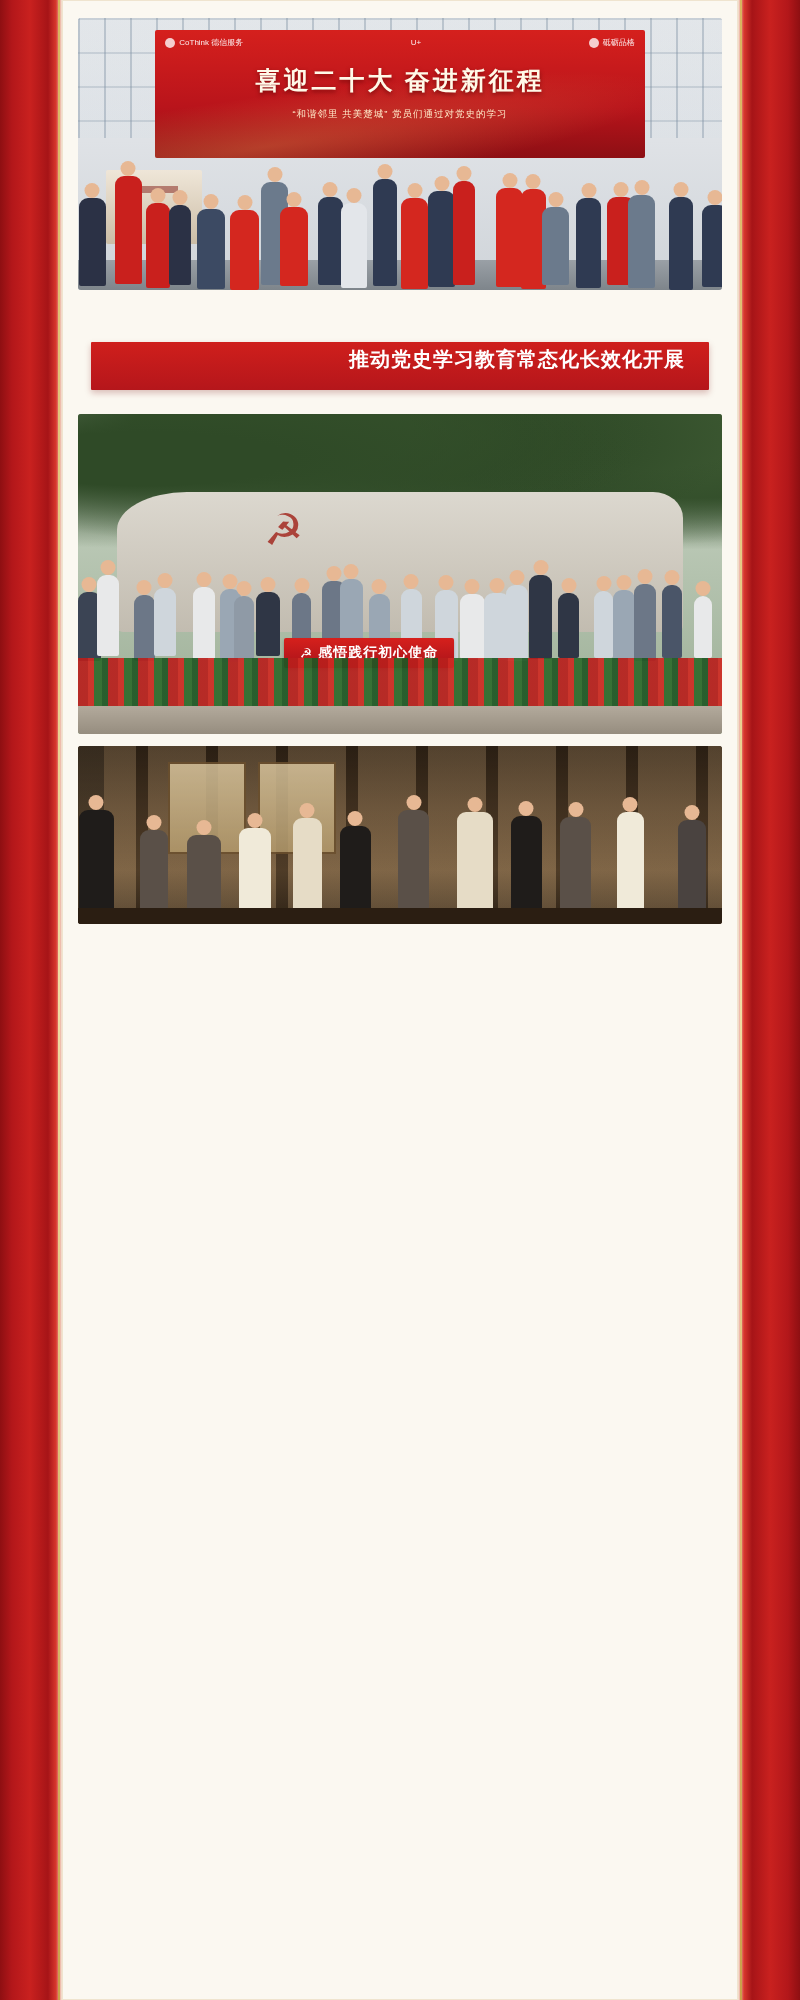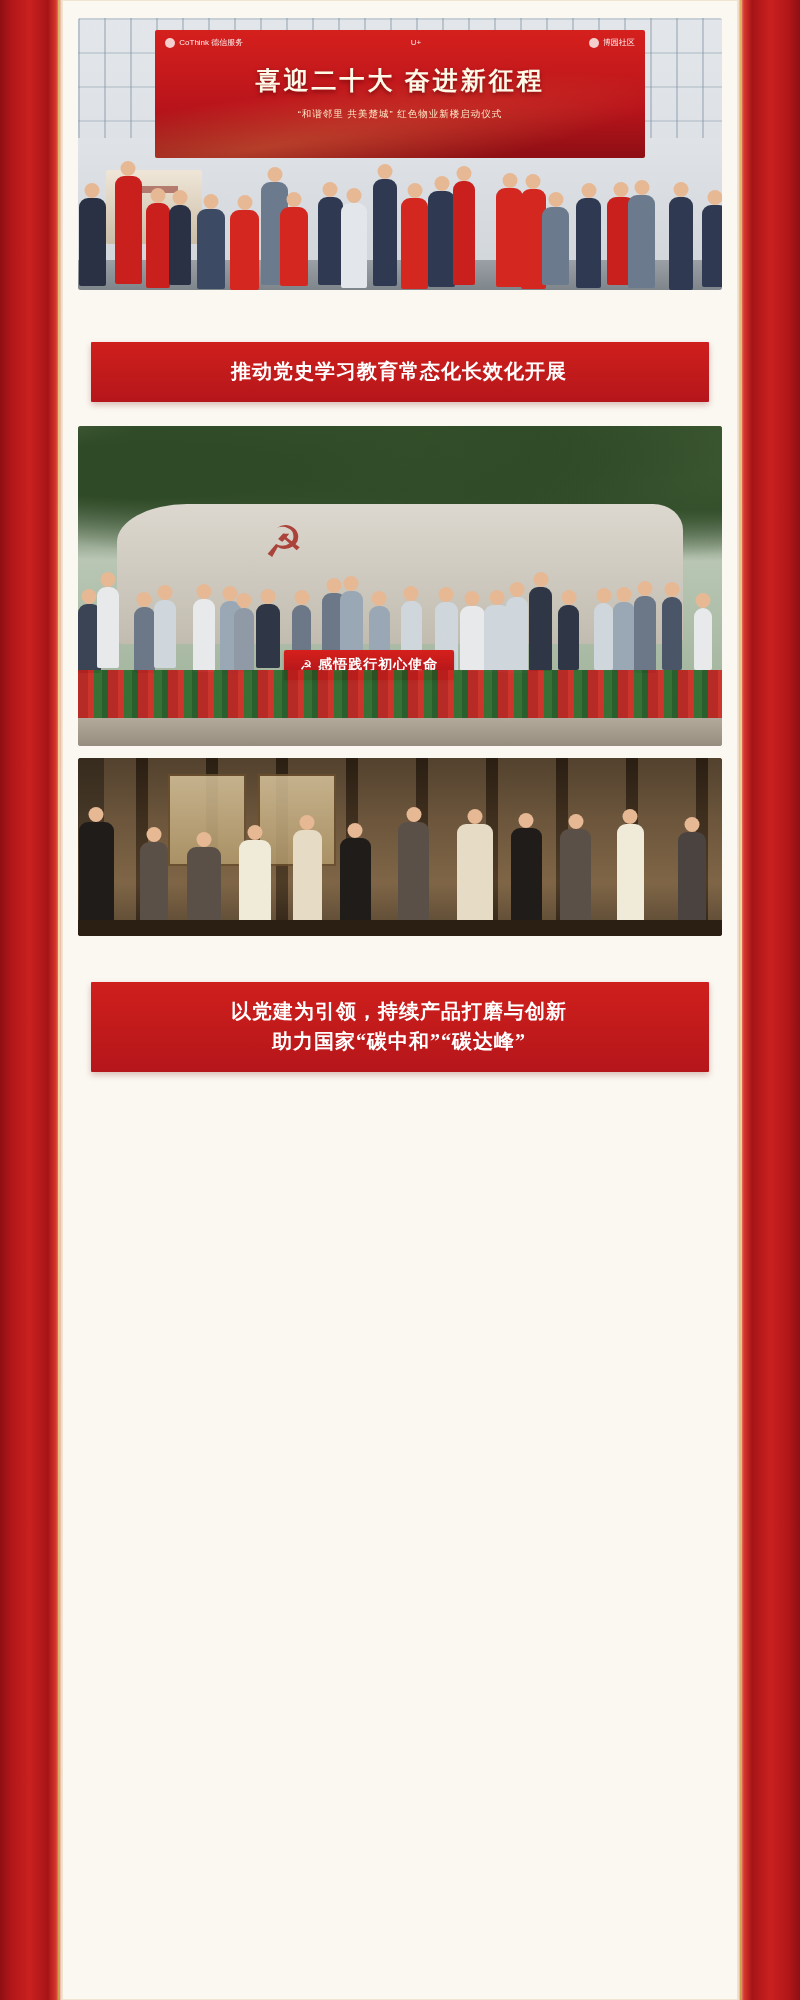--- a/index.html
+++ b/index.html
@@ -209,24 +209,24 @@
     background: linear-gradient(180deg,#d8c49c,#b39a6c);
     opacity:.85; border: 2px solid #6a4f2d;
   }
   .p3-people { position:absolute; left:0; right:0; bottom:0; height: 132px; }
   .p3-floor { position:absolute; left:0; right:0; bottom:0; height: 16px; background:#2b1e12; }
 
   
   .title-block {
     position: relative;
     margin: 52px 8px 0 0;
-    padding: 14px 24px 16px 22px;
+    padding: 2px 24px 16px 22px;
     background: linear-gradient(180deg,#cf1f1c 0%,#b5161b 100%);
     color: #fff;
-    text-align: center;
+    text-align: right;
     font-size: 20px;
     font-weight: bold;
     line-height: 1.5;
     letter-spacing: 1px;
     font-family: "Liberation Serif", "DejaVu Serif", serif;
     width: 96%;
     margin-left: 2%;
     border-radius: 1px;
     box-shadow: 0 3px 6px rgba(120,10,10,.25);
   }
@@ -262,25 +262,25 @@
       <div class="p1-logos">
         <span class="lg">
           <span class="p1-dot"></span>
           <span>CoThink 德信服务</span>
         </span>
         <span class="lg">
           <span>U+</span>
         </span>
         <span class="lg">
           <span class="p1-dot"></span>
-          <span>博园社区</span>
+          <span>砥砺品格</span>
         </span>
       </div>
       <div class="p1-title">喜迎二十大 奋进新征程</div>
-      <div class="p1-sub">“和谐邻里 共美楚城” 红色物业新楼启动仪式</div>
+      <div class="p1-sub">“和谐邻里 共美楚城” 党员们通过对党史的学习</div>
     </div>
     <div class="p1-podium"></div>
     <div class="p1-ground"></div>
     <div class="p1-people" id="p1people">
         <div class="pp" style="left: 0.126876%; width: 26.7764px; height: 88.175px; background: rgb(43, 49, 69); bottom: 4.03311px;"></div>
         <div class="pp" style="left: 5.79143%; width: 26.2336px; height: 107.576px; background: rgb(201, 32, 29); bottom: 5.98424px;"></div>
         <div class="pp" style="left: 10.5692%; width: 23.6771px; height: 84.5741px; background: rgb(201, 32, 29); bottom: 2.30439px;"></div>
         <div class="pp" style="left: 14.1574%; width: 22.242px; height: 80.4478px; background: rgb(43, 49, 69); bottom: 4.85747px;"></div>
         <div class="pp" style="left: 18.5362%; width: 27.9298px; height: 80.1662px; background: rgb(60, 74, 99); bottom: 1.22339px;"></div>
         <div class="pp" style="left: 23.6355%; width: 29.1386px; height: 80.343px; background: rgb(212, 39, 31); bottom: 0.163233px;"></div>
@@ -364,18 +364,14 @@
         <div class="pp" style="left: 58.9014%; width: 35.4457px; height: 107.252px; background: rgb(230, 220, 198); bottom: 4.40526px;"></div>
         <div class="pp" style="left: 67.3041%; width: 30.0873px; height: 107.524px; background: rgb(31, 28, 26); bottom: 0.73167px;"></div>
         <div class="pp" style="left: 74.8389%; width: 31.2462px; height: 102.026px; background: rgb(90, 80, 72); bottom: 5.18474px;"></div>
         <div class="pp" style="left: 83.6349%; width: 27.2939px; height: 110.176px; background: rgb(240, 234, 217); bottom: 1.66282px;"></div>
         <div class="pp" style="left: 93.1446%; width: 28.3572px; height: 101.186px; background: rgb(74, 67, 64); bottom: 2.50872px;"></div>
       </div>
     <div class="p3-floor"></div>
   </div>
 
 
-  <div class="title-block second">
-    <span class="line">以党建为引领，持续产品打磨与创新</span>
-    <span class="line">助力国家“碳中和”“碳达峰”</span>
-  </div>
 
 </div>
 
 </body></html>

